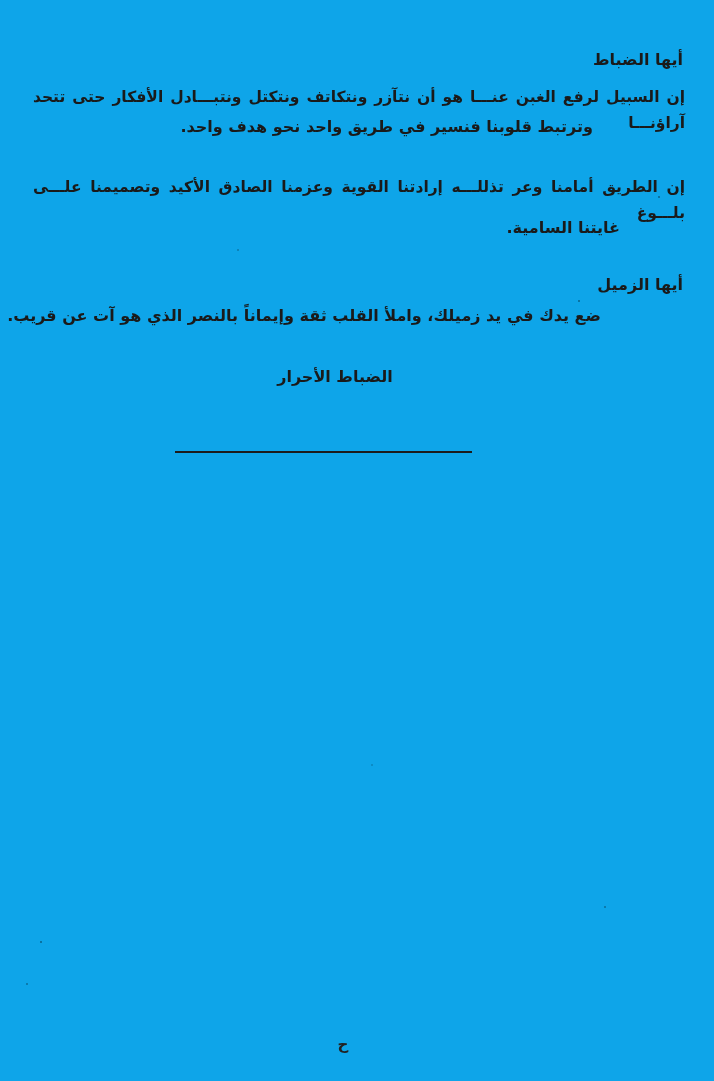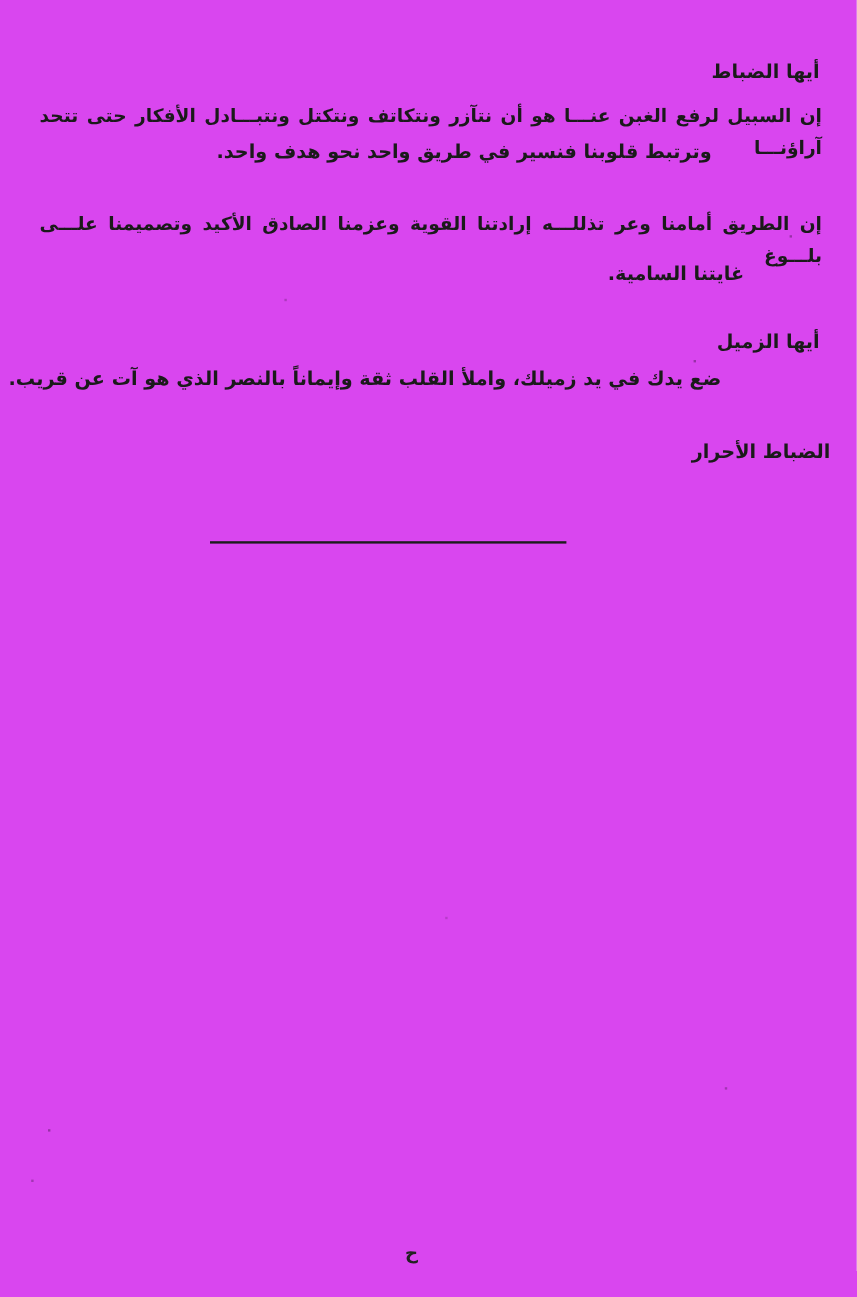--- a/index.html
+++ b/index.html
@@ -4,21 +4,21 @@
 <style>
   * { margin: 0; padding: 0; box-sizing: border-box; }
   html, body { background: #e8e8e8; }
   body { font-family: "DejaVu Sans", sans-serif; }
 
   .page {
     position: relative;
     width: 714px;
     height: 1081px;
     margin: 0 auto;
-    background: #d946ef;
+    background: #0ea5e9;
     color: #1a1a1a;
     direction: rtl;
     overflow: hidden;
   }
 
   .txt {
     position: absolute;
     font-weight: bold;
     font-size: 16px;
     line-height: 26px;
@@ -43,20 +43,21 @@
   .p1l2 { top: 114px; right: 121px; }
   .p2l1 { top: 174px; right: 29px; left: 33px; }
   .p2l2 { top: 215px; right: 94px; }
   .h2 { top: 272px; right: 31px; margin-left: 19px; }
   .p3l1 { top: 303px; right: 113px; }
 
   .signature-wrap {
     position: absolute;
     top: 367px;
     left: 0; right: 0;
+    text-align: center;
   }
   .signature-wrap .txt-inline {
     position: relative;
     right: 22px;
     font-weight: bold;
     font-size: 16px;
     color: #1a1a1a;
   }
 
   .divider {

